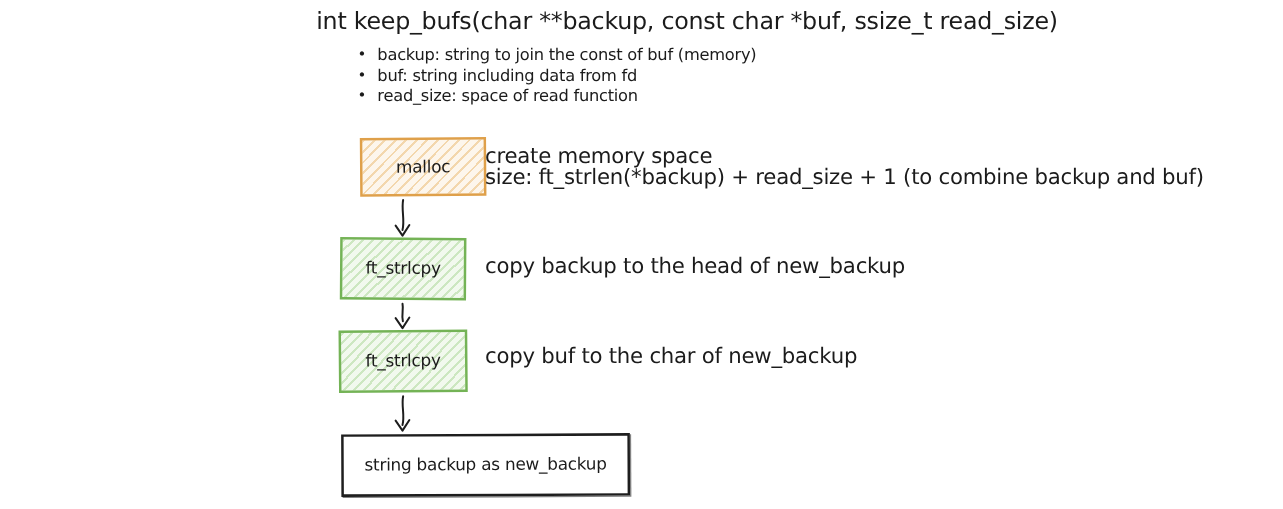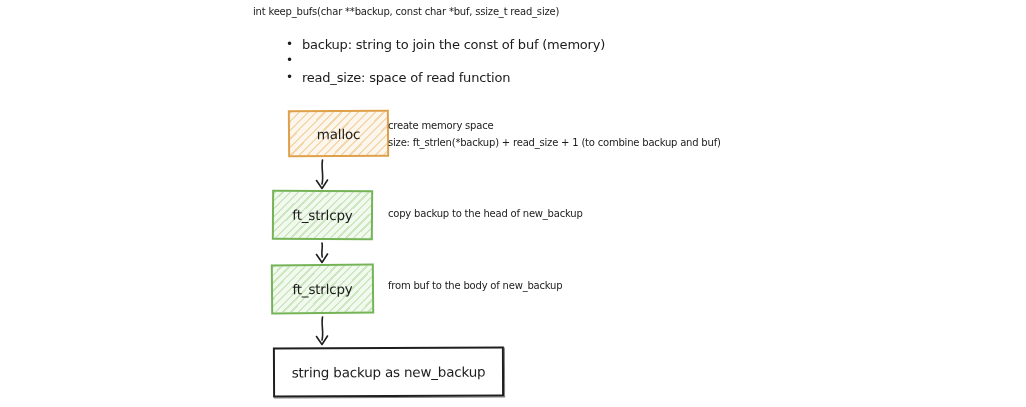--- a/index.html
+++ b/index.html
@@ -13,21 +13,21 @@
     height: 407px;
     background: #ffffff;
     overflow: hidden;
     font-family: "DejaVu Sans", "Liberation Sans", sans-serif;
     color: #1b1b1b;
   }
   .title {
     position: absolute;
     left: 253px;
     top: 6px;
-    font-size: 10px;
+    font-size: 19px;
     letter-spacing: -0.2px;
     white-space: nowrap;
   }
   .params {
     position: absolute;
     left: 286px;
     top: 37px;
     font-size: 13px;
     letter-spacing: -0.2px;
   }
@@ -82,21 +82,21 @@
   .node-black {
     left: 273px; top: 347px; width: 231px; height: 50px;
     border-color: #1e1e1e;
     background: #ffffff;
     transform: rotate(-0.25deg);
     box-shadow: 1px 1px 0 rgba(30,30,30,0.55);
   }
   .annotation {
     position: absolute;
     left: 388px;
-    font-size: 10px;
+    font-size: 17px;
     letter-spacing: -0.2px;
     line-height: 17px;
     white-space: nowrap;
   }
   .ann-malloc { top: 117px; }
   .ann-ft1 { top: 205px; text-align: right; }
   .ann-ft2 { top: 277px; }
   .arrows {
     position: absolute;
     left: 0; top: 0;
@@ -119,20 +119,21 @@
 
   <div class="title">int keep_bufs(char **backup, const char *buf, ssize_t read_size)</div>
 
   <div class="params">
     <div class="param-row">
       <span class="bullet-dot">•</span>
       <span>backup: string to join the const of buf (memory)</span>
     </div>
     <div class="param-row">
       <span class="bullet-dot">•</span>
+      <span>buf: string including data from fd</span>
     </div>
     <div class="param-row">
       <span class="bullet-dot">•</span>
       <span>read_size: space of read function</span>
     </div>
   </div>
 
   <svg class="arrows" viewBox="0 0 1026 407" xmlns="http://www.w3.org/2000/svg">
     <g>
       <path d="M322.5 160 C321 168, 324 176, 322 184"></path>
@@ -167,16 +168,16 @@
   <div class="annotation ann-malloc">
     <div>create memory space</div>
     <div>size: ft_strlen(*backup) + read_size + 1 (to combine backup and buf)</div>
   </div>
 
   <div class="annotation ann-ft1">
     <div>copy backup to the head of new_backup</div>
   </div>
 
   <div class="annotation ann-ft2">
-    <div>from buf to the body of new_backup</div>
+    <div>copy buf to the char of new_backup</div>
   </div>
 
 </div>
 
 </body></html>

